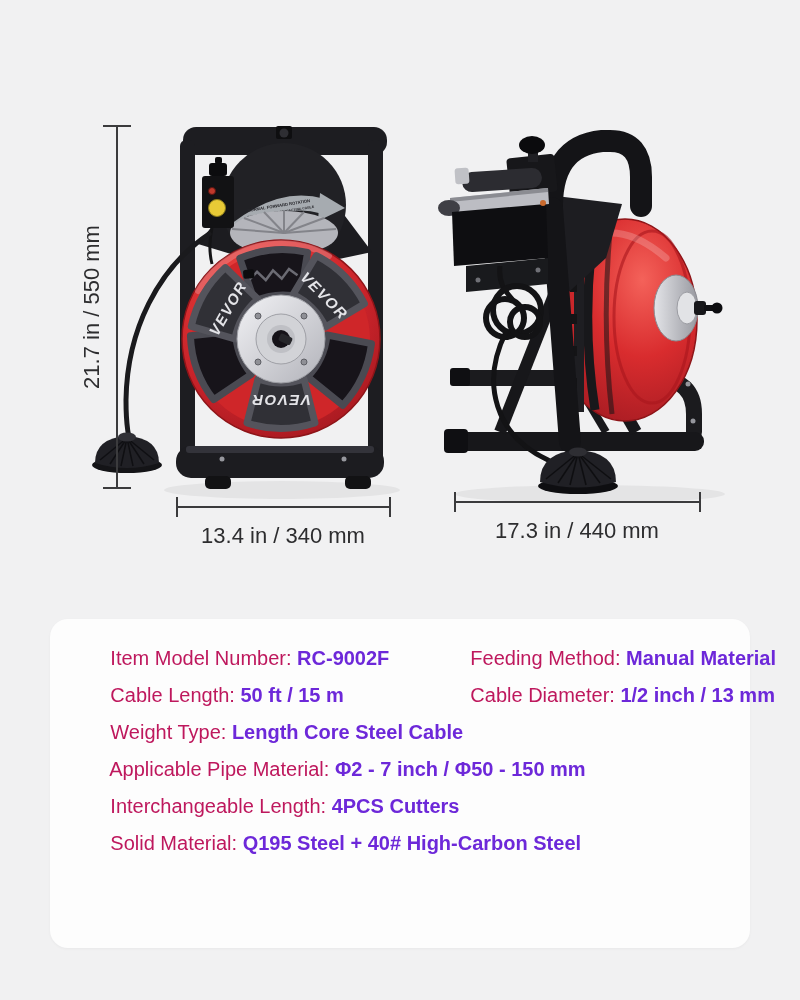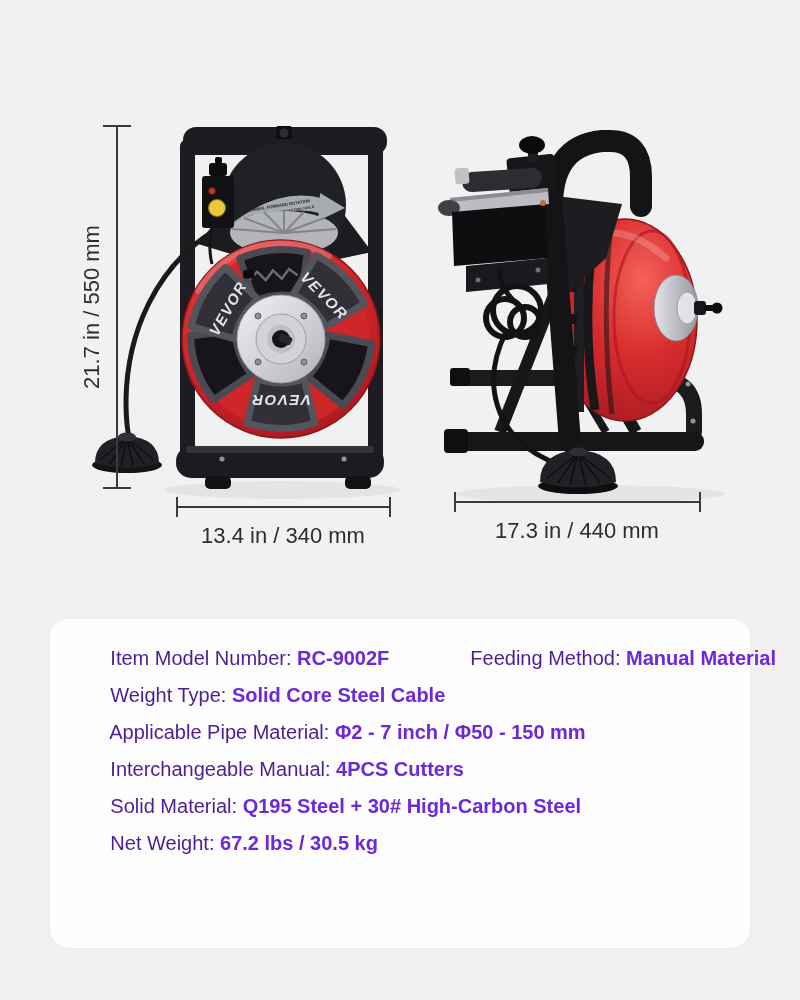--- a/index.html
+++ b/index.html
@@ -13,21 +13,21 @@
   .vevor-text{font-style:italic;font-weight:bold;font-size:15px;fill:#e4e4e8;letter-spacing:1.5px;}
   .decal-text{font-weight:bold;fill:#26262b;}
   .spec-card{
     position:absolute;left:50px;top:619px;width:700px;height:329px;
     background:#fdfdfd;border-radius:18px;box-shadow:0 1px 3px rgba(0,0,0,.04);
   }
   .specs{position:absolute;left:77px;top:640px;width:680px;}
   .srow{display:flex;height:37px;align-items:center;font-size:20px;}
   .scell{white-space:pre;}
   .scell.c1{width:360px;flex:0 0 360px;}
-  .lbl{color:#4c1d95;}
+  .lbl{color:#be185d;}
   .val{color:#6d28d9;font-weight:bold;}
 </style>
 </head>
 <body>
 
 <svg class="stage" width="800" height="575" viewBox="0 0 800 575">
   <defs>
     <radialGradient id="redF" cx="40%" cy="28%" r="85%">
       <stop offset="0%" stop-color="#f7655c"></stop>
       <stop offset="30%" stop-color="#e03434"></stop>
@@ -275,45 +275,48 @@
 
   <div class="srow">
     <div class="scell c1">
       <span class="lbl">Item Model Number: </span><span class="val">RC-9002F</span>
     </div>
     <div class="scell">
       <span class="lbl">Feeding Method: </span><span class="val">Manual Material</span>
     </div>
   </div>
 
-
-  <div class="srow">
-    <div class="scell">
-      <span class="lbl">Weight Type: </span><span class="val">Solid Core Steel Cable</span>
+  <div class="srow">
+    <div class="scell c1">
+      <span class="lbl">Cable Length: </span><span class="val">50 ft / 15 m</span>
+    </div>
+    <div class="scell">
+      <span class="lbl">Cable Diameter: </span><span class="val">1/2 inch / 13 mm</span>
+    </div>
+  </div>
+
+  <div class="srow">
+    <div class="scell">
+      <span class="lbl">Weight Type: </span><span class="val">Length Core Steel Cable</span>
     </div>
   </div>
 
   <div class="srow">
     <div class="scell">
       <span class="lbl">Applicable Pipe Material: </span><span class="val">Φ2 - 7 inch / Φ50 - 150 mm</span>
     </div>
   </div>
 
   <div class="srow">
     <div class="scell">
-      <span class="lbl">Interchangeable Manual: </span><span class="val">4PCS Cutters</span>
-    </div>
-  </div>
-
-  <div class="srow">
-    <div class="scell">
-      <span class="lbl">Solid Material: </span><span class="val">Q195 Steel + 30# High-Carbon Steel</span>
-    </div>
-  </div>
-
-  <div class="srow">
-    <div class="scell">
-      <span class="lbl">Net Weight: </span><span class="val">67.2 lbs / 30.5 kg</span>
-    </div>
-  </div>
+      <span class="lbl">Interchangeable Length: </span><span class="val">4PCS Cutters</span>
+    </div>
+  </div>
+
+  <div class="srow">
+    <div class="scell">
+      <span class="lbl">Solid Material: </span><span class="val">Q195 Steel + 40# High-Carbon Steel</span>
+    </div>
+  </div>
+
 
 
 </div>
 
 </body></html>

